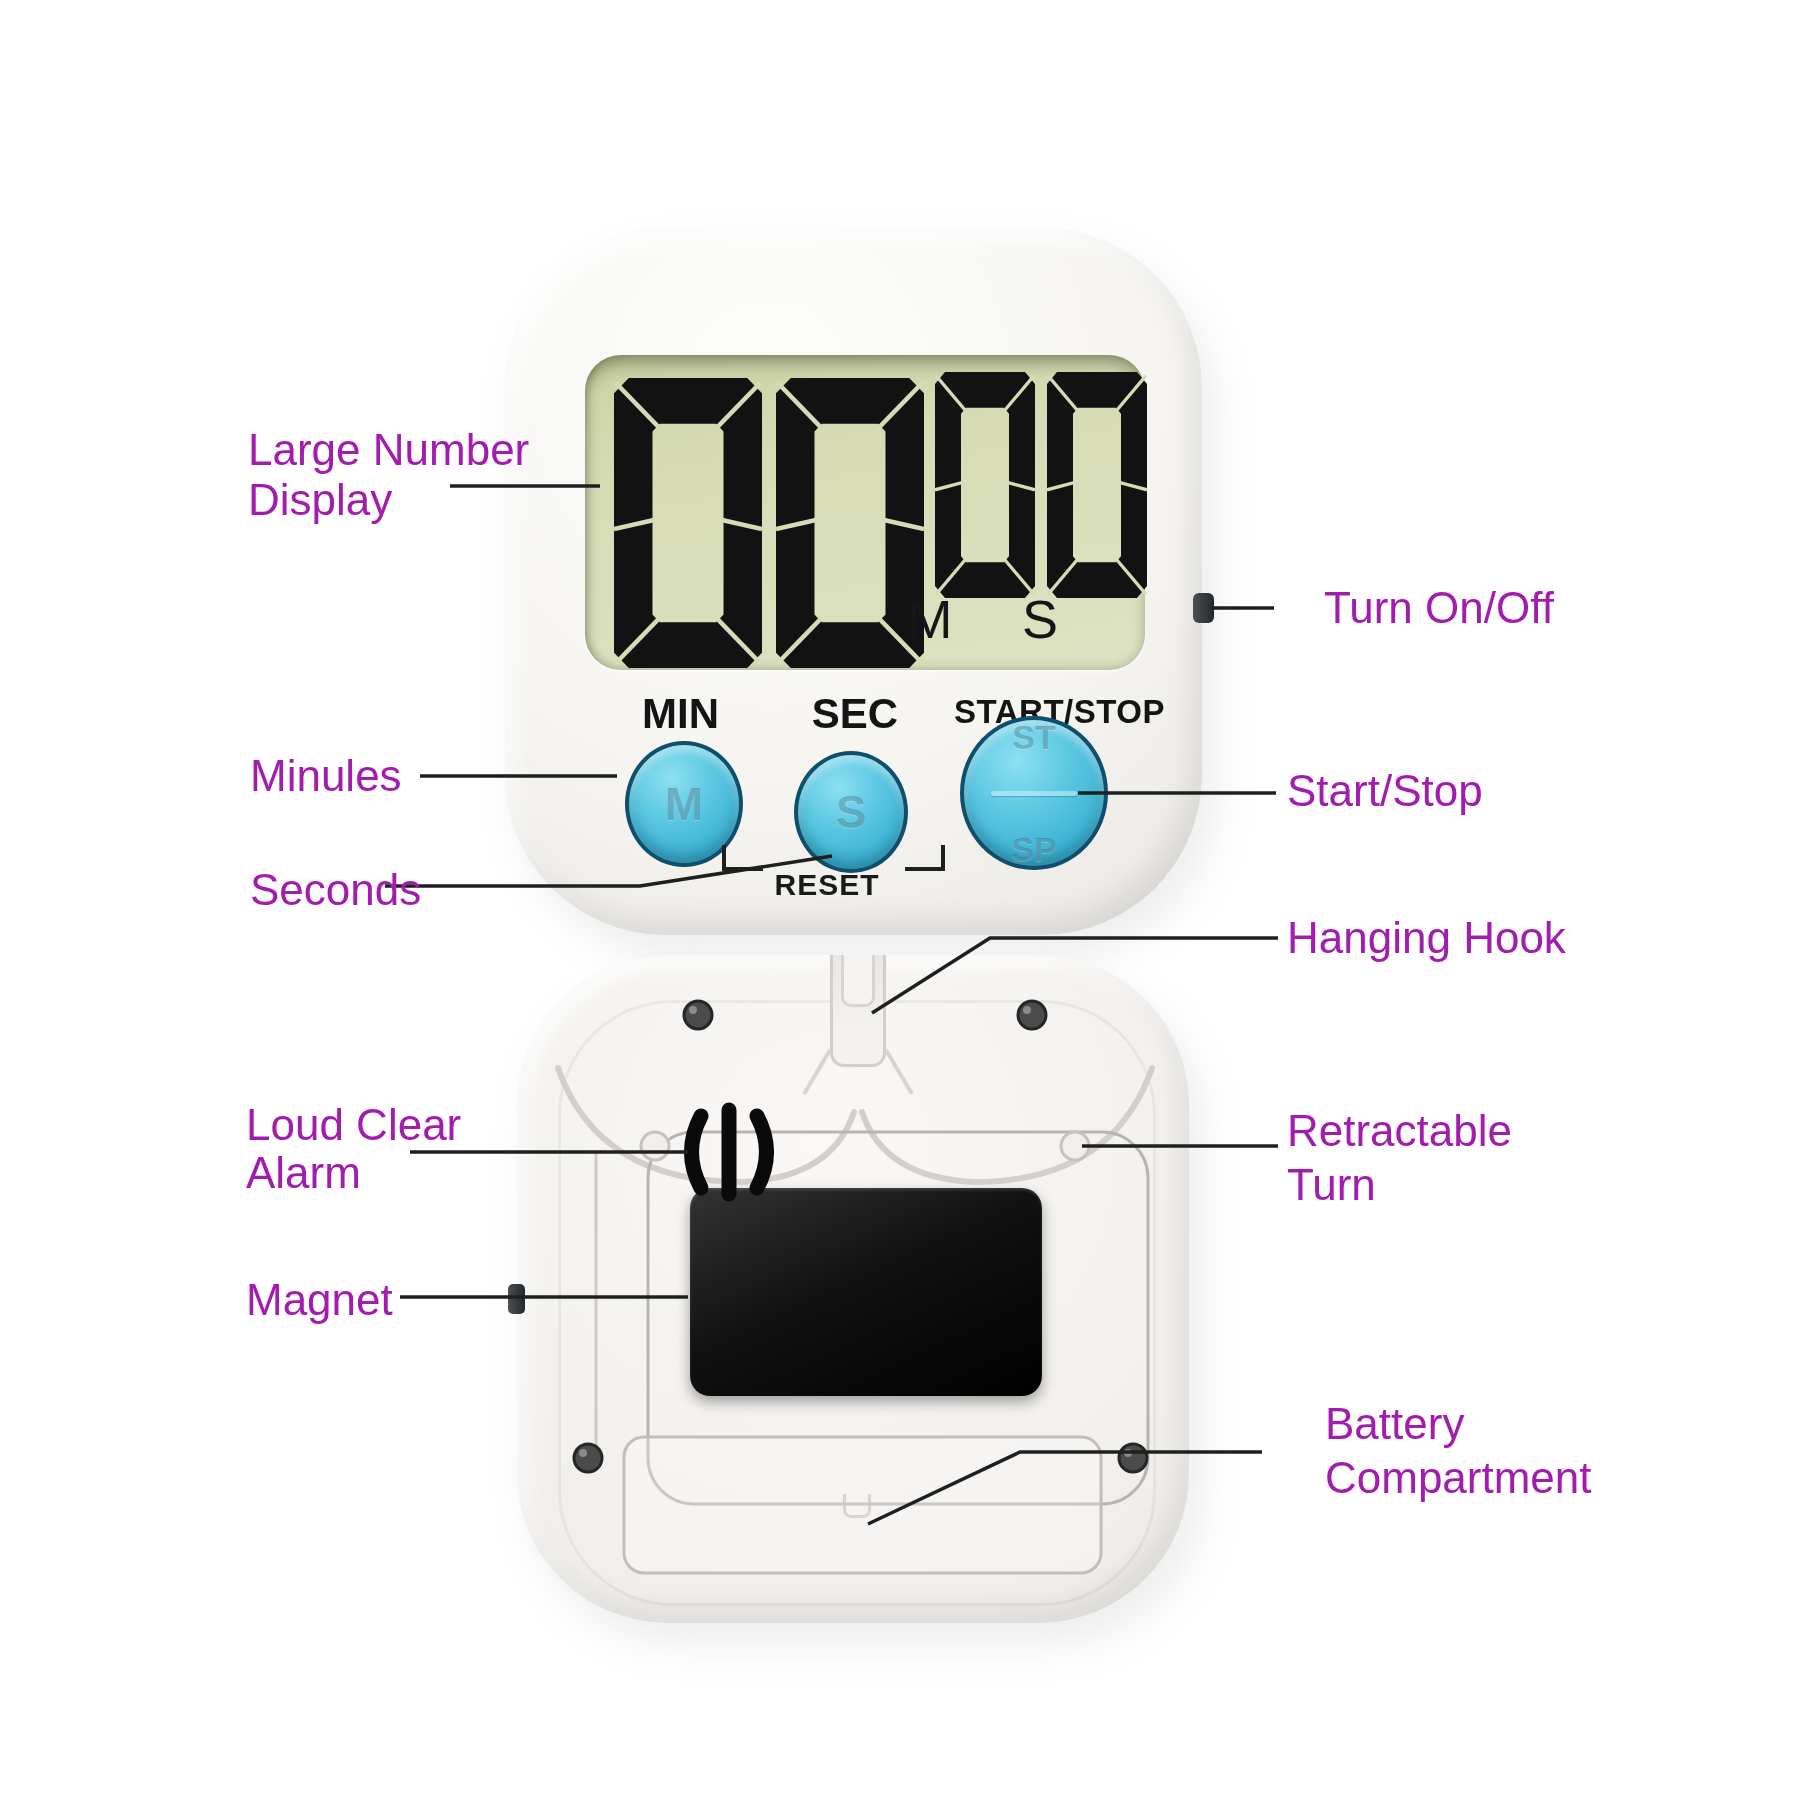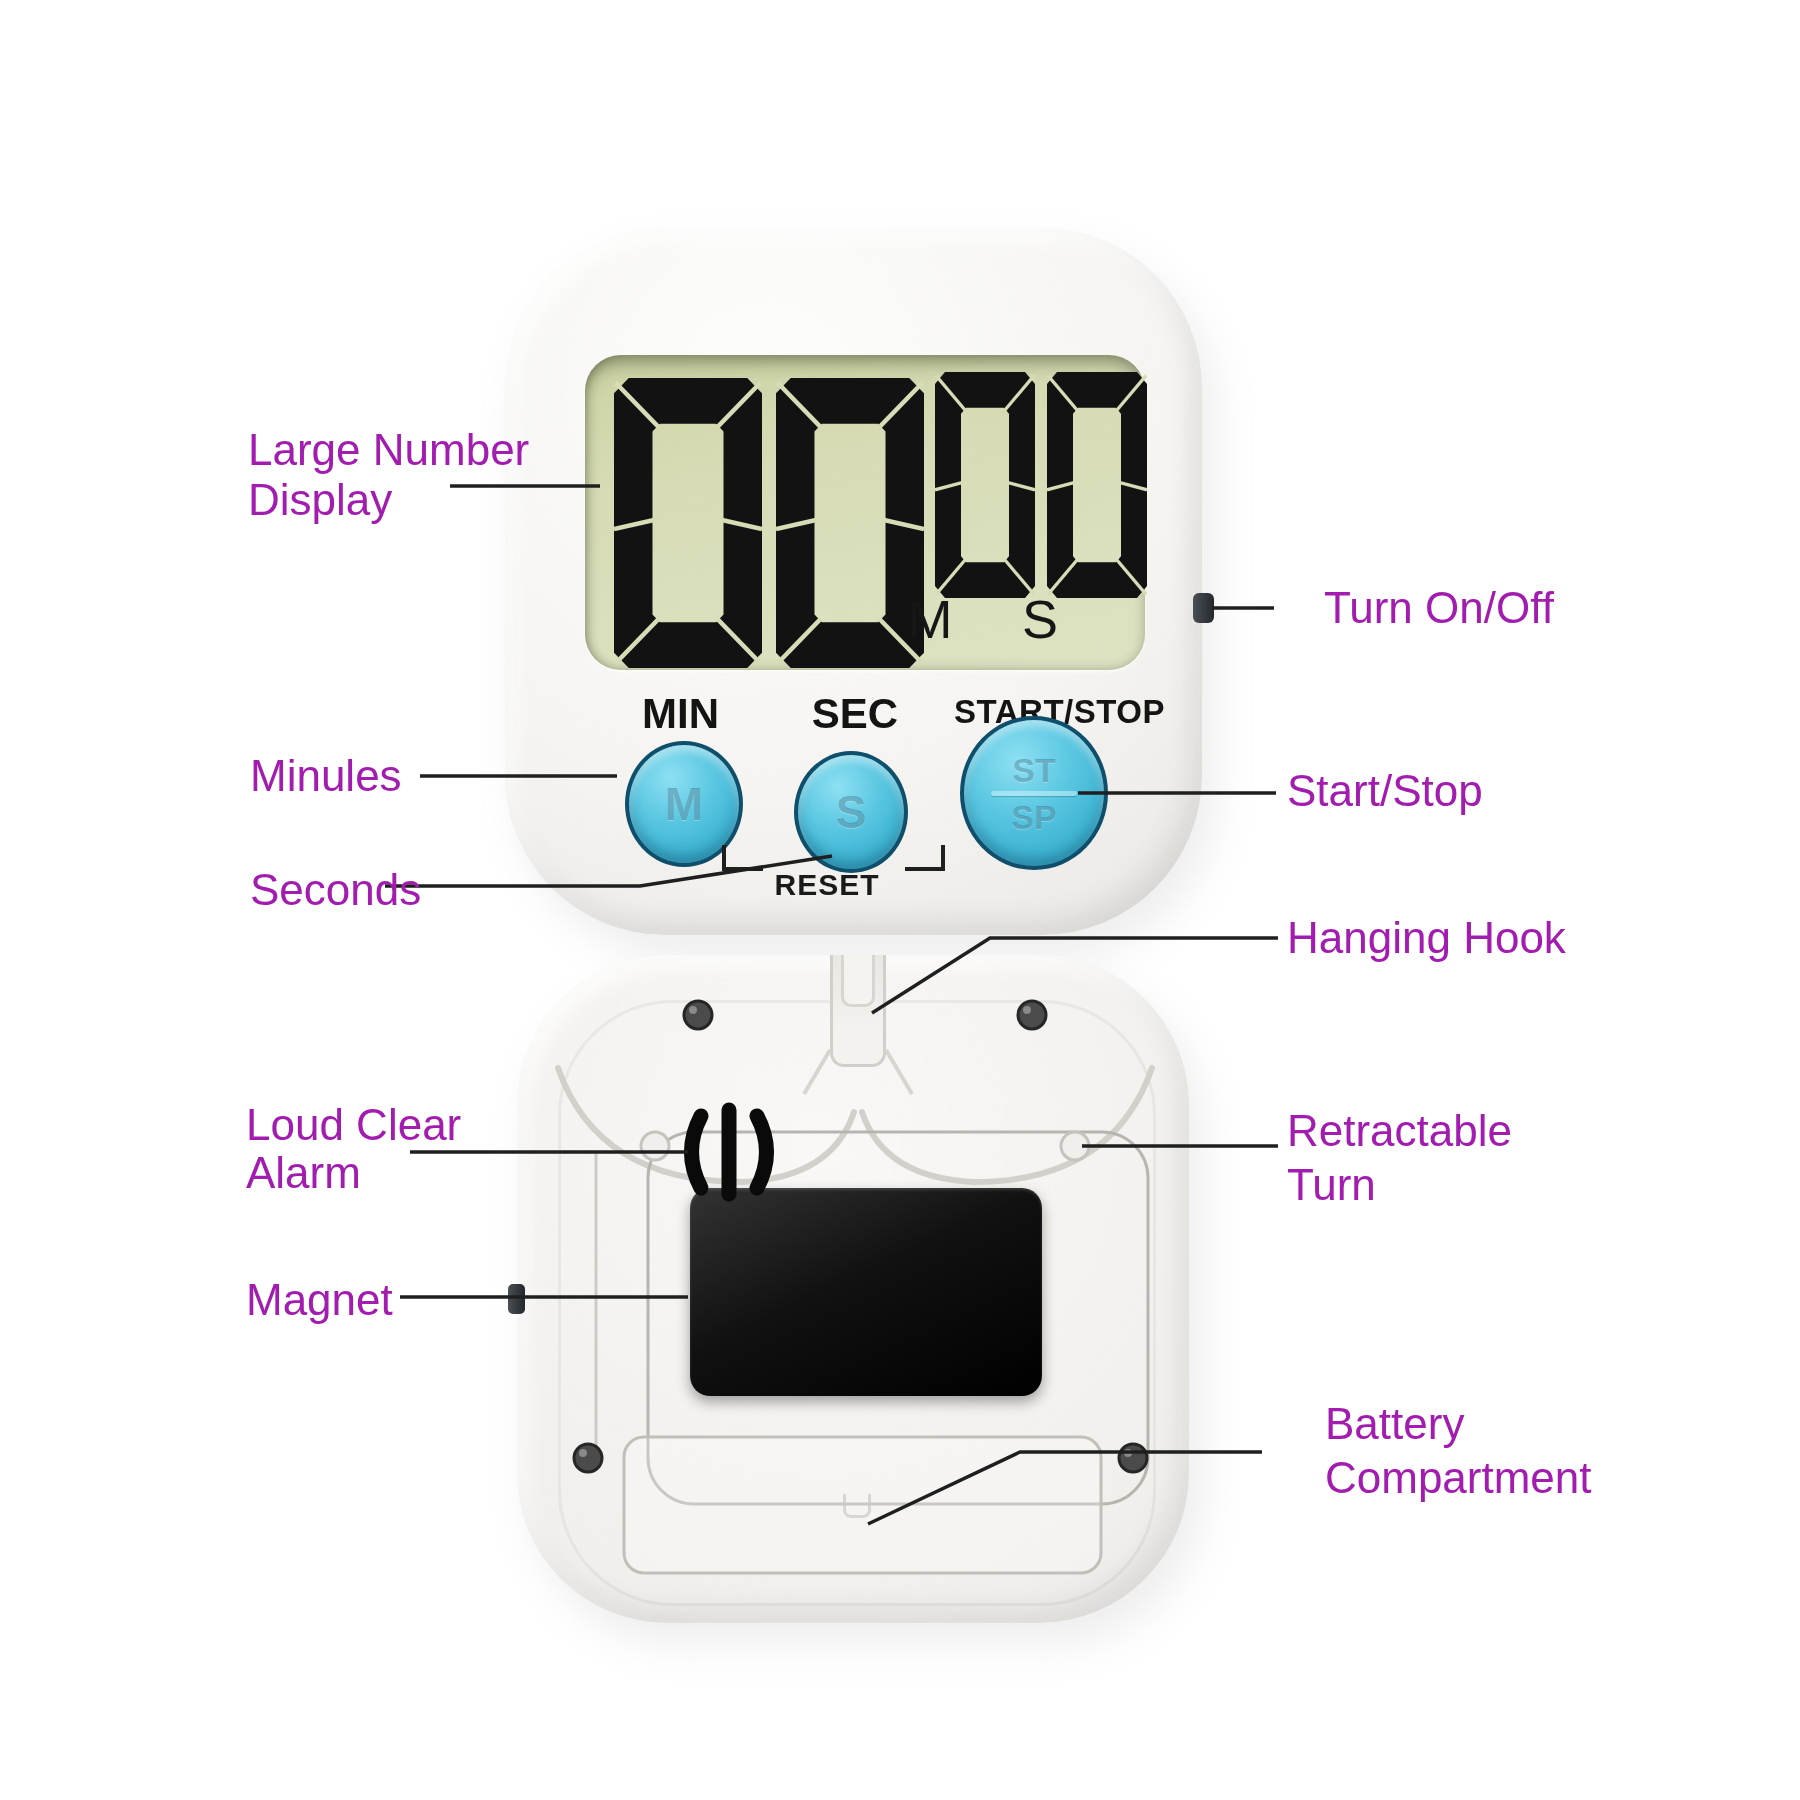--- a/index.html
+++ b/index.html
@@ -43,21 +43,21 @@
   .btn-label.sec{left:778px;top:690px;width:120px;font-size:42px;}
   .btn-label.stsp{left:905px;top:693px;width:260px;font-size:33px;letter-spacing:.5px;}
   .btn{
     position:absolute;border-radius:50%;
     background:radial-gradient(circle at 38% 28%, #8ee0f2 0%, #5cc8e2 38%, #45b9d8 62%, #2fa4c4 100%);
     border:4px solid #0f4f6b;box-shadow:inset 0 -8px 12px rgba(10,70,95,.35), inset 0 6px 8px rgba(255,255,255,.5);
     display:flex;align-items:center;justify-content:center;flex-direction:column;
   }
   .btn.min{left:625px;top:741px;width:110px;height:118px;}
   .btn.sec{left:794px;top:751px;width:106px;height:114px;}
-  .btn.stsp{left:960px;top:716px;width:140px;height:146px;}
+  .btn.stsp{left:960px;top:716px;width:140px;height:146px;justify-content:space-between;}
   .emboss{color:rgba(12,80,110,.33);font-weight:700;line-height:1;text-shadow:0 1px 0 rgba(255,255,255,.25);}
   .btn.min .emboss,.btn.sec .emboss{font-size:46px;}
   .btn.stsp .emboss{font-size:34px;}
   .stsp-divider{width:86px;height:5px;margin:4px 0;border-radius:3px;background:rgba(230,250,255,.45);box-shadow:0 1px 1px rgba(10,70,95,.3);}
   .reset-label{position:absolute;left:767px;top:868px;width:120px;text-align:center;font-size:30px;font-weight:600;letter-spacing:1px;color:#1a1a1a;}
   .side-switch{position:absolute;background:linear-gradient(90deg,#4a4f54,#24282c);border-radius:6px;}
   .side-switch.front{left:1193px;top:593px;width:21px;height:30px;}
   .side-switch.back{left:508px;top:1284px;width:17px;height:30px;border-radius:5px;}
   
   .hook-slot{

